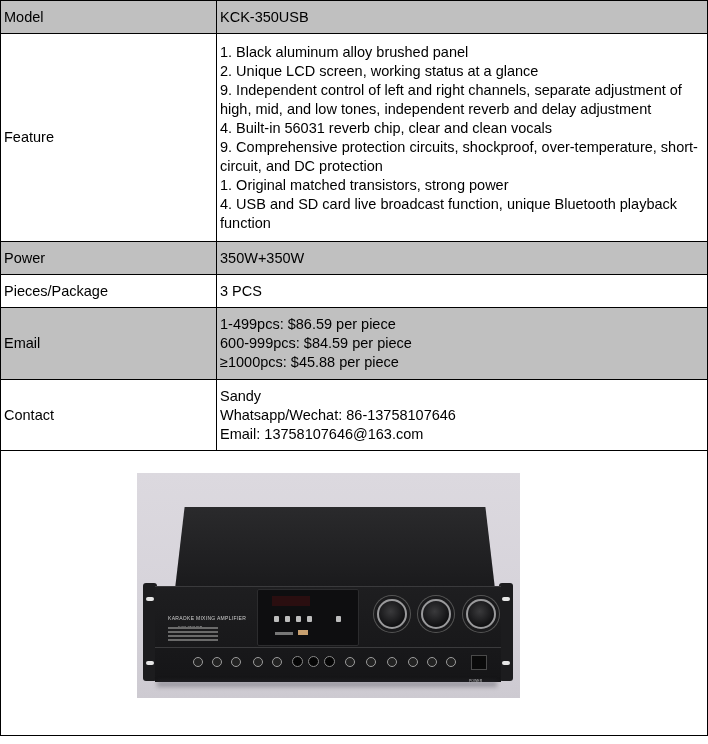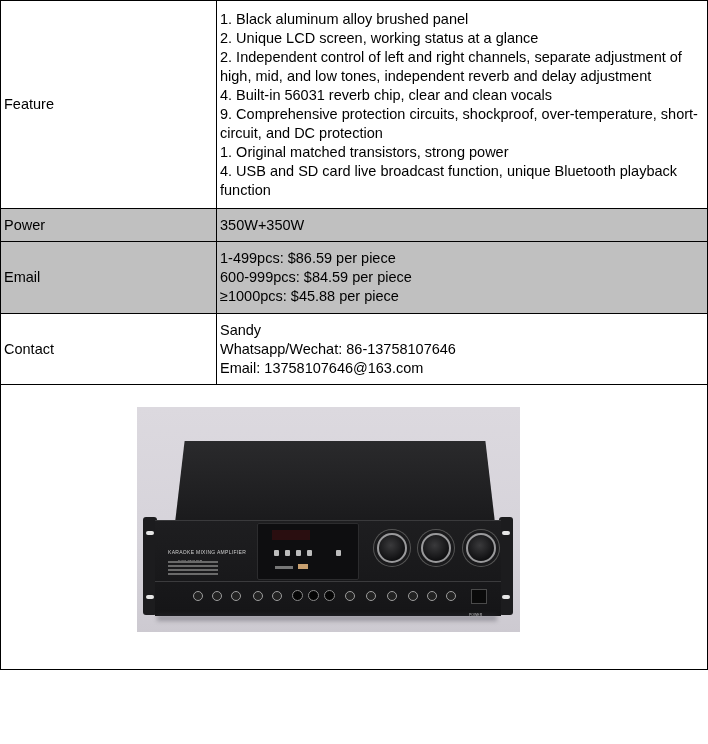--- a/index.html
+++ b/index.html
@@ -47,36 +47,48 @@
   .jack { position: absolute; top: 69px; width: 9px; height: 9px; border-radius: 50%; background: #050505; border: 1.5px solid #8a8a8a; }
   .power { position: absolute; left: 316px; top: 68px; width: 14px; height: 13px; background: #0a0a0a; border: 1px solid #4a4a4a; }
   .power-label { position: absolute; left: 314px; top: 85px; color: #cfcfcf; font-size: 3.5px; }
   .shadow { position: absolute; left: 20px; top: 208px; width: 340px; height: 6px; background: rgba(60,60,70,.35); filter: blur(2px); }
 </style>
 </head>
 <body>
 
 <table class="spec">
   <tbody>
+      <tr class="r-model shade">
+    <td class="label">Model</td>
+    <td>
+          <span class="line">KCK-350USB</span>
+        </td>
+  </tr>
   <tr class="r-feature">
     <td class="label">Feature</td>
     <td>
       <span class="wrap">1. Black aluminum alloy brushed panel</span>
       <span class="wrap">2. Unique LCD screen, working status at a glance</span>
-      <span class="wrap">2. Independent control of left and right channels, separate adjustment of high, mid, and low tones, independent reverb and delay adjustment</span>
+      <span class="wrap">9. Independent control of left and right channels, separate adjustment of high, mid, and low tones, independent reverb and delay adjustment</span>
       <span class="wrap">4. Built-in 56031 reverb chip, clear and clean vocals</span>
       <span class="wrap">9. Comprehensive protection circuits, shockproof, over-temperature, short-circuit, and DC protection</span>
       <span class="wrap">1. Original matched transistors, strong power</span>
       <span class="wrap">4. USB and SD card live broadcast function, unique Bluetooth playback function</span>
     </td>
   </tr>
   <tr class="r-power shade">
     <td class="label">Power</td>
     <td>
           <span class="line">350W+350W</span>
+        </td>
+  </tr>
+  <tr class="r-pieces">
+    <td class="label">Pieces/Package</td>
+    <td>
+          <span class="line">3 PCS</span>
         </td>
   </tr>
   <tr class="r-quote shade">
     <td class="label">Email</td>
     <td>
       <span class="line">1-499pcs: $86.59 per piece</span>
       <span class="line">600-999pcs: $84.59 per piece</span>
       <span class="line">≥1000pcs: $45.88 per piece</span>
     </td>
   </tr>

